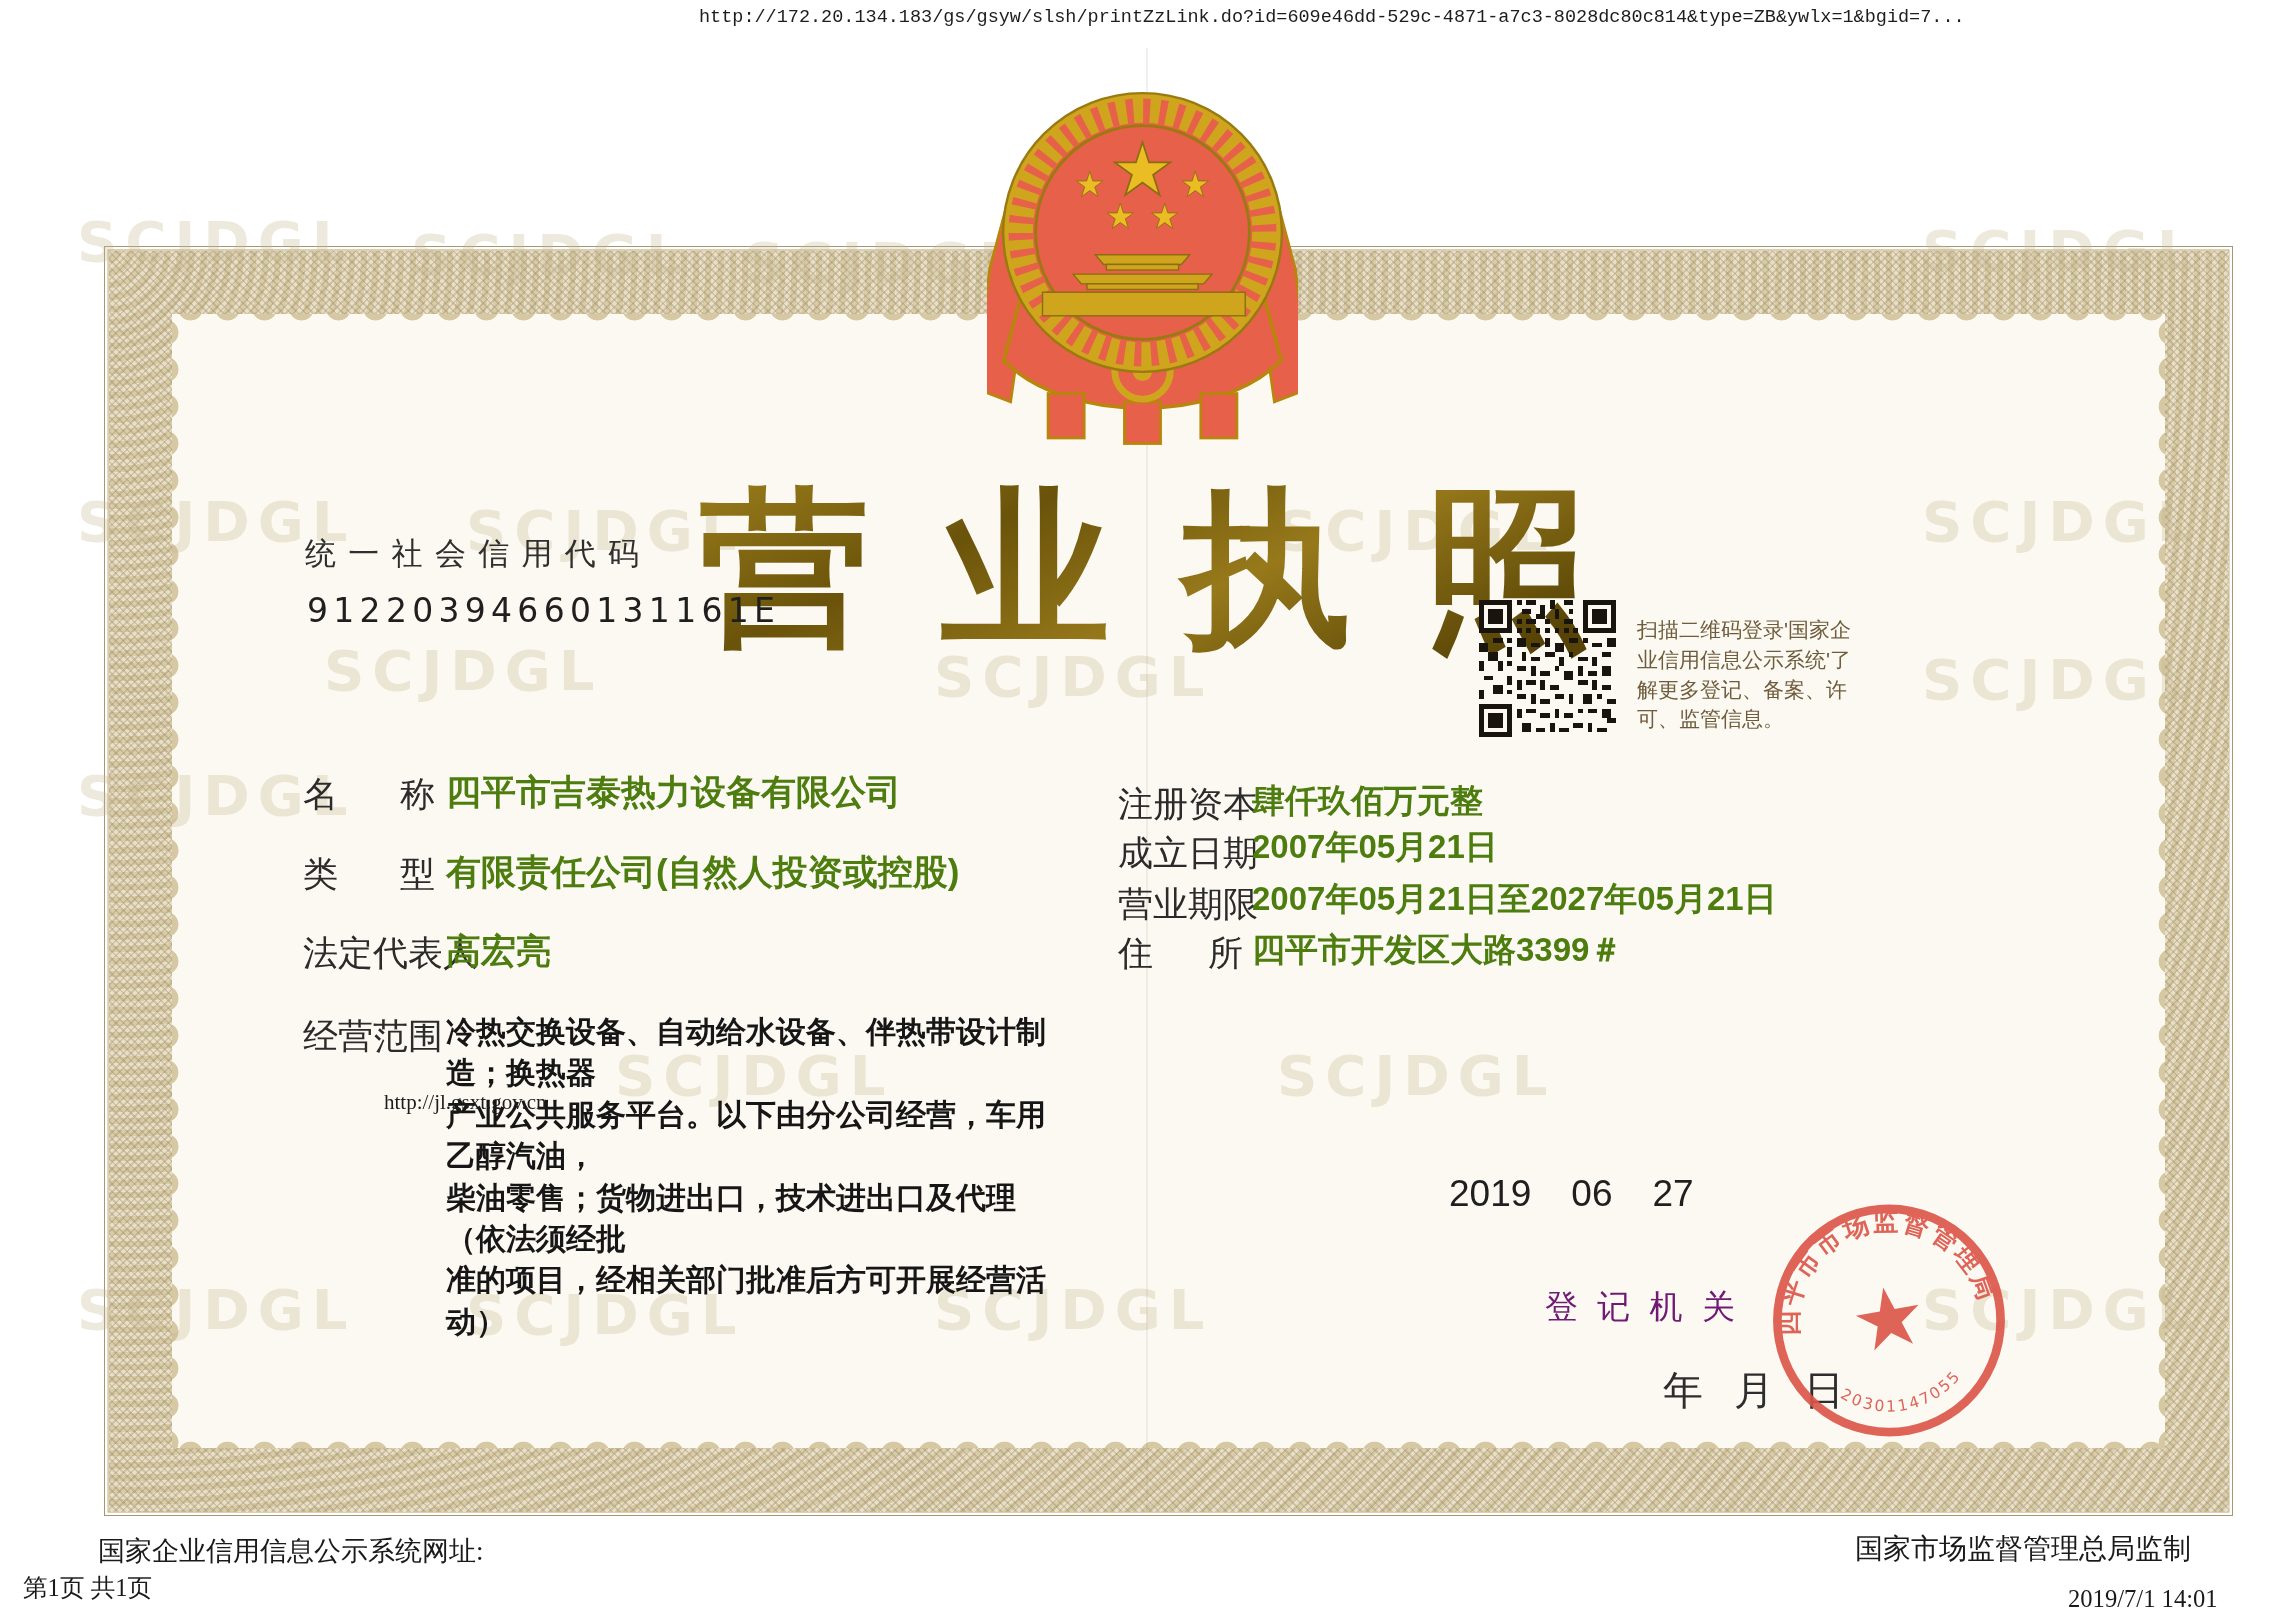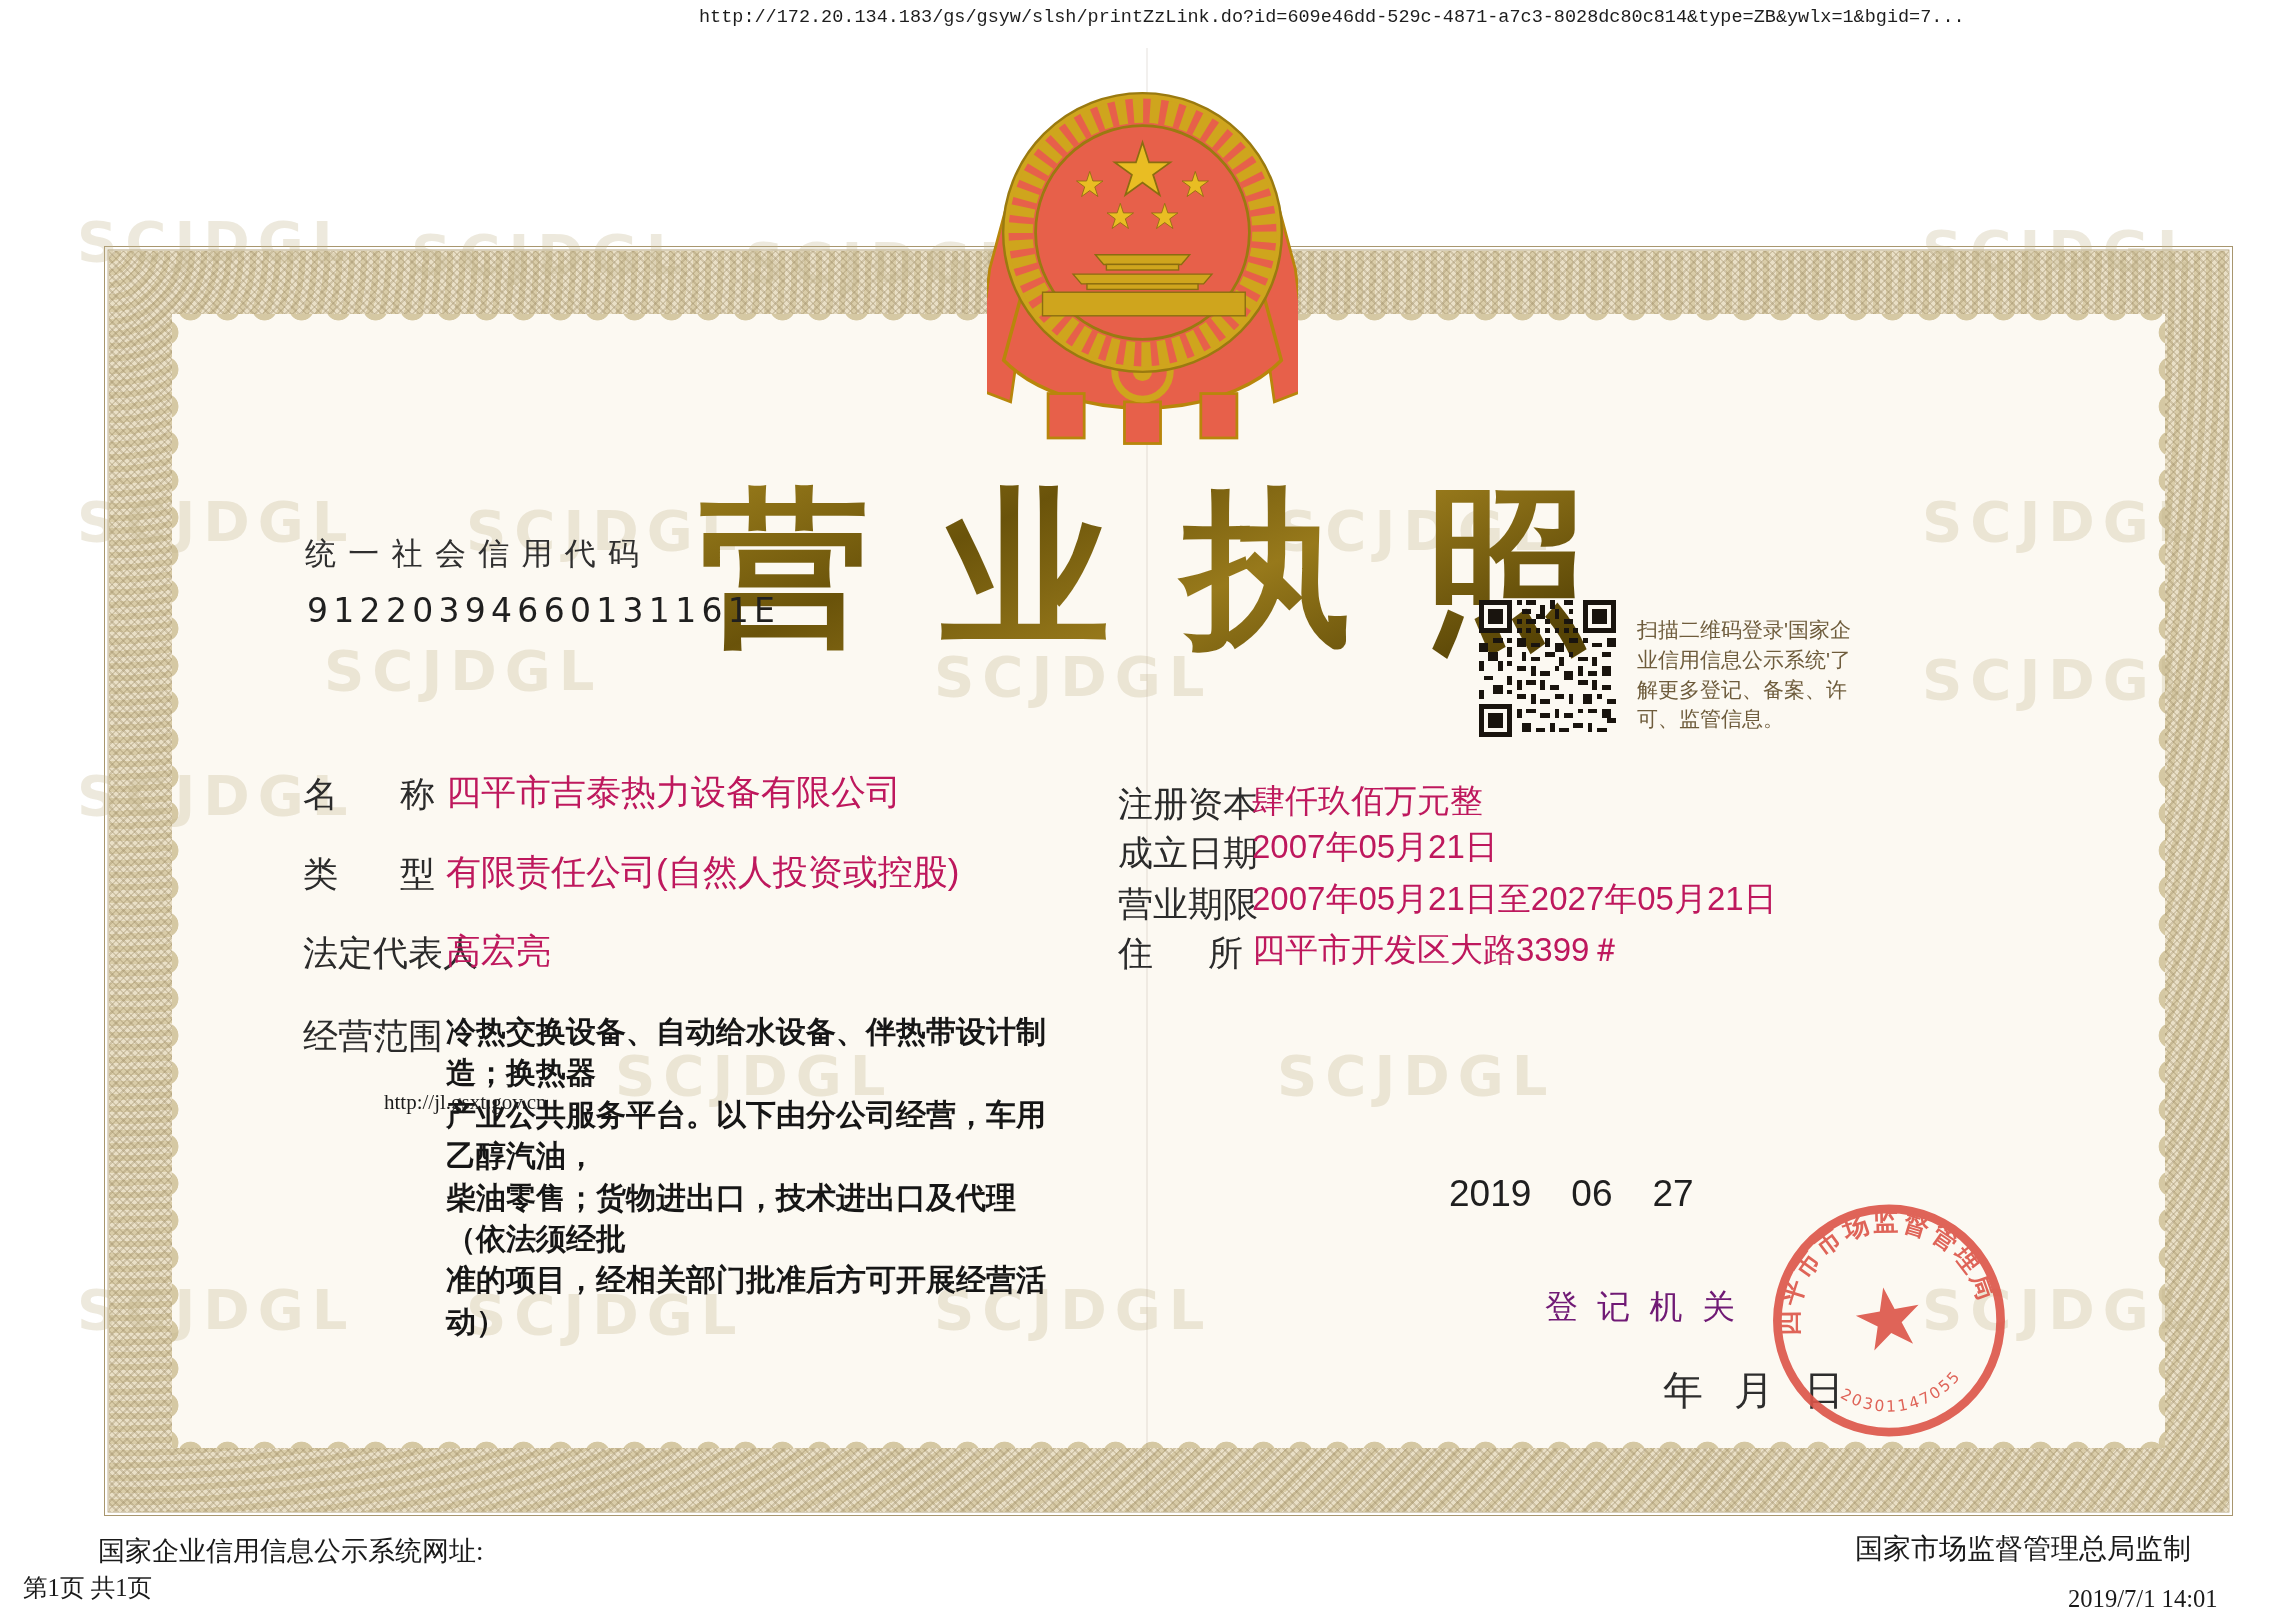--- a/index.html
+++ b/index.html
@@ -48,21 +48,21 @@
 
   
   .qr{position:absolute;left:1479px;top:600px;width:137px;height:137px;}
   .qr-caption{position:absolute;left:1637px;top:615px;width:230px;font-size:21px;line-height:1.42;
               color:#6e5c3c;font-weight:500;}
 
   
   .f-label{position:absolute;font-size:35px;color:#2b2b2b;text-align:justify;text-align-last:justify;white-space:nowrap;}
   .f-label-l{left:303px;width:132px;}
   .f-label-r{left:1118px;width:125px;}
-  .f-value{position:absolute;font-size:35px;font-weight:normal;color:#be185d;white-space:nowrap;}
+  .f-value{position:absolute;font-size:35px;font-weight:bold;color:#4d7c0f;white-space:nowrap;}
   .f-value-r{font-size:33px;}
   .scope-value{position:absolute;left:446px;top:1011px;width:607px;font-size:30px;font-weight:bold;color:#161616;
                line-height:1.38;white-space:pre-line;}
   .gsxt-url{position:absolute;left:384px;top:1090px;font-size:21px;color:#1c1c1c;
             font-family:"Liberation Serif","DejaVu Serif",serif;}
 
   
   .issue-date{position:absolute;left:1449px;top:1173px;font-size:37px;color:#1f1f1f;font-weight:500;}
   .issue-date span{margin-right:40px;}
   .registrar{position:absolute;left:1545px;top:1285px;font-size:33px;letter-spacing:19.3px;color:#701a75;white-space:nowrap;}

